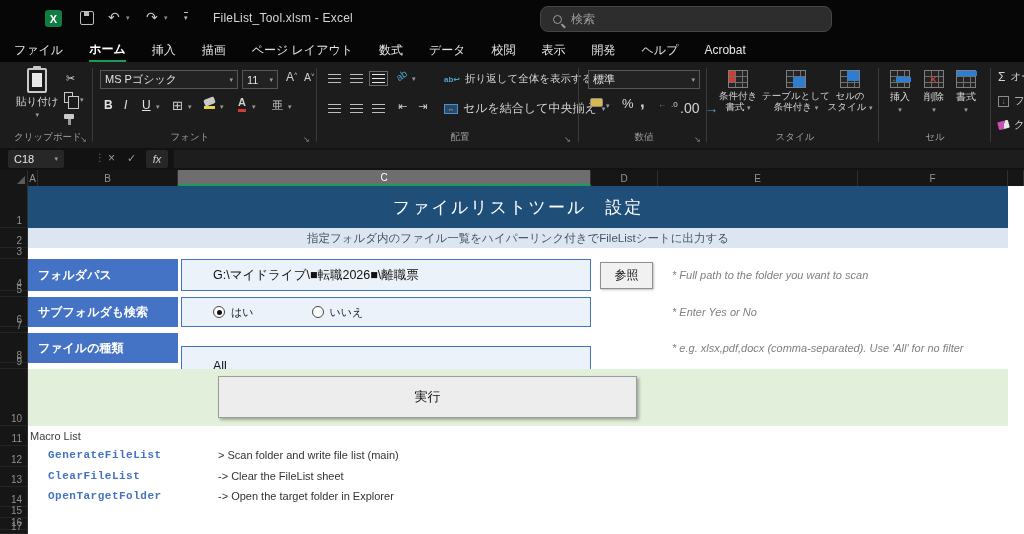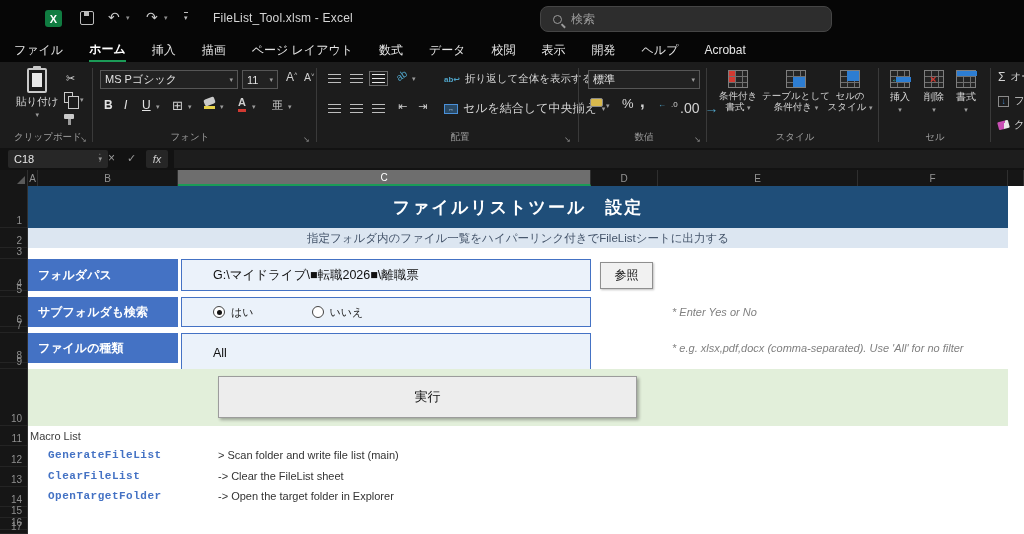--- a/index.html
+++ b/index.html
@@ -66,21 +66,21 @@
   .ov{position:absolute;font-weight:bold}
   .two-line{font-size:9.5px;line-height:11px;text-align:center;color:#d3d3d3;white-space:nowrap}
   .num-ic{font-size:13px;color:#d9d9d9}
   .acct{width:13px;height:9px;background:#d8b94d;border:1px solid #8a8a8a;border-radius:2px}
   .editrow{position:absolute;display:flex;align-items:center;gap:5px;font-size:10.5px;color:#d3d3d3;white-space:nowrap}
   .fillic{width:11px;height:11px;border:1px solid #8a8a8a;color:#4a90d9;font-size:8px;display:flex;align-items:center;justify-content:center}
   .eraser{width:11px;height:8px;background:linear-gradient(115deg,#c84fb4 55%,#e8e8e8 55%);border-radius:1px;transform:rotate(-15deg)}
 
   
   .fbar{position:absolute;top:148px;left:0;width:1024px;height:22px;background:#121212;display:flex;align-items:center}
-  .namebox{position:absolute;left:8px;top:2px;width:100px;height:18px;background:#272727;border-radius:2px;
+  .namebox{position:absolute;left:8px;top:2px;width:56px;height:18px;background:#272727;border-radius:2px;
     color:#e6e6e6;font-size:11px;display:flex;align-items:center;padding:0 6px;justify-content:space-between}
   .fdots{position:absolute;left:95px;color:#6a6a6a;font-size:10px;top:4px}
   .fx-x{position:absolute;left:108px;color:#9a9a9a;font-size:12px;top:3px}
   .fx-ok{position:absolute;left:127px;color:#9a9a9a;font-size:11px;top:4px}
   .fx-fx{position:absolute;left:146px;top:2px;width:22px;height:18px;background:#262626;border-radius:2px;
     color:#cdcdcd;font-size:11px;font-style:italic;display:flex;align-items:center;justify-content:center}
   .finput{position:absolute;left:174px;top:2px;width:850px;height:18px;background:#1d1d1d}
 
   
   .colhdr{position:absolute;top:170px;left:0;width:1024px;height:16px;background:#161616}
@@ -89,21 +89,21 @@
   .ch.sel{background:#6e6e6e;color:#fff;border-bottom:2px solid #1b9b57}
   .corner{position:absolute;top:0;left:0;width:28px;height:16px;border-right:1px solid #2f2f2f;background:#161616}
   .corner:after{content:"";position:absolute;right:2px;bottom:2px;border-left:8px solid transparent;border-bottom:8px solid #5a5a5a}
 
   
   .gridbody{position:absolute;top:186px;left:0;width:1024px;height:348px;background:#fff}
   .rowhdr{position:absolute;left:0;top:0;width:28px;height:348px;background:#161616;border-right:1px solid #2f2f2f}
   .rn{position:absolute;left:0;width:27px;border-bottom:1px solid #242424;color:#8f8f8f;font-size:10px;
     display:flex;align-items:flex-end;justify-content:flex-end;padding:0 5px 1px 0}
   .band{position:absolute;left:28px;width:980px}
-  .b-title{background:#1F4E79;color:#fff;font-weight:bold;font-size:17px;letter-spacing:2px;
+  .b-title{background:#1F4E79;color:#fff;font-weight:normal;font-size:17px;letter-spacing:2px;
     display:flex;align-items:center;justify-content:center}
   .b-sub{background:#DCE6F1;color:#44546A;font-size:11.5px;display:flex;align-items:center;justify-content:center}
   .b-green{background:#E2EFDA}
   .flabel{position:absolute;left:28px;width:150px;background:#4472C4;color:#fff;font-weight:bold;font-size:12px;
     display:flex;align-items:center;padding-left:10px}
   .finput-cell{position:absolute;left:181px;width:410px;background:#EBF2FA;border:1.5px solid #4472C4;
     display:flex;align-items:center;padding-left:31px;font-size:12.5px;color:#111}
   .browse-btn{position:absolute;left:600px;width:53px;background:#F1F1F1;border:1px solid #8f8f8f;
     box-shadow:1px 1px 2px rgba(0,0,0,.25);color:#111;font-size:12px;display:flex;align-items:center;justify-content:center}
   .note{position:absolute;left:672px;color:#808080;font-style:italic;font-size:11px;white-space:nowrap}
@@ -344,36 +344,37 @@
       <div class="rn" style="top:344px;height:4px">17</div>
     </div>
 
     <div class="band b-title" style="top:0;height:42px">ファイルリストツール　設定</div>
 
     <div class="band b-sub" style="top:42px;height:20px">指定フォルダ内のファイル一覧をハイパーリンク付きでFileListシートに出力する</div>
 
     <div class="flabel" style="top:73px;height:32px">フォルダパス</div>
     <div class="finput-cell" style="top:73px;height:32px">G:\マイドライブ\■転職2026■\離職票</div>
     <div class="browse-btn" style="top:76px;height:27px">参照</div>
+    <div class="note" style="top:83px">* Full path to the folder you want to scan</div>
 
     <div class="flabel" style="top:111px;height:30px">サブフォルダも検索</div>
     <div class="finput-cell" style="top:111px;height:30px;gap:58px">
       <span class="radio-group">
         <span class="radio on"></span>
         <span>はい</span>
       </span>
       <span class="radio-group">
         <span class="radio"></span>
         <span>いいえ</span>
       </span>
     </div>
     <div class="note" style="top:120px">* Enter Yes or No</div>
 
     <div class="flabel" style="top:147px;height:30px">ファイルの種類</div>
-    <div class="finput-cell" style="top:147px;height:40px">All</div>
+    <div class="finput-cell" style="top:160px;height:40px">All</div>
     <div class="note" style="top:156px">* e.g. xlsx,pdf,docx  (comma-separated). Use 'All' for no filter</div>
 
     <div class="band b-green" style="top:183px;height:57px"></div>
     <div class="run-btn" style="top:190px;height:42px">実行</div>
 
     <div class="macro-title" style="top:244px">Macro List</div>
     <div class="macro-name" style="top:263px">GenerateFileList</div>
     <div class="macro-desc" style="top:263px">&gt; Scan folder and write file list (main)</div>
     <div class="macro-name" style="top:284px">ClearFileList</div>
     <div class="macro-desc" style="top:284px">-&gt; Clear the FileList sheet</div>

